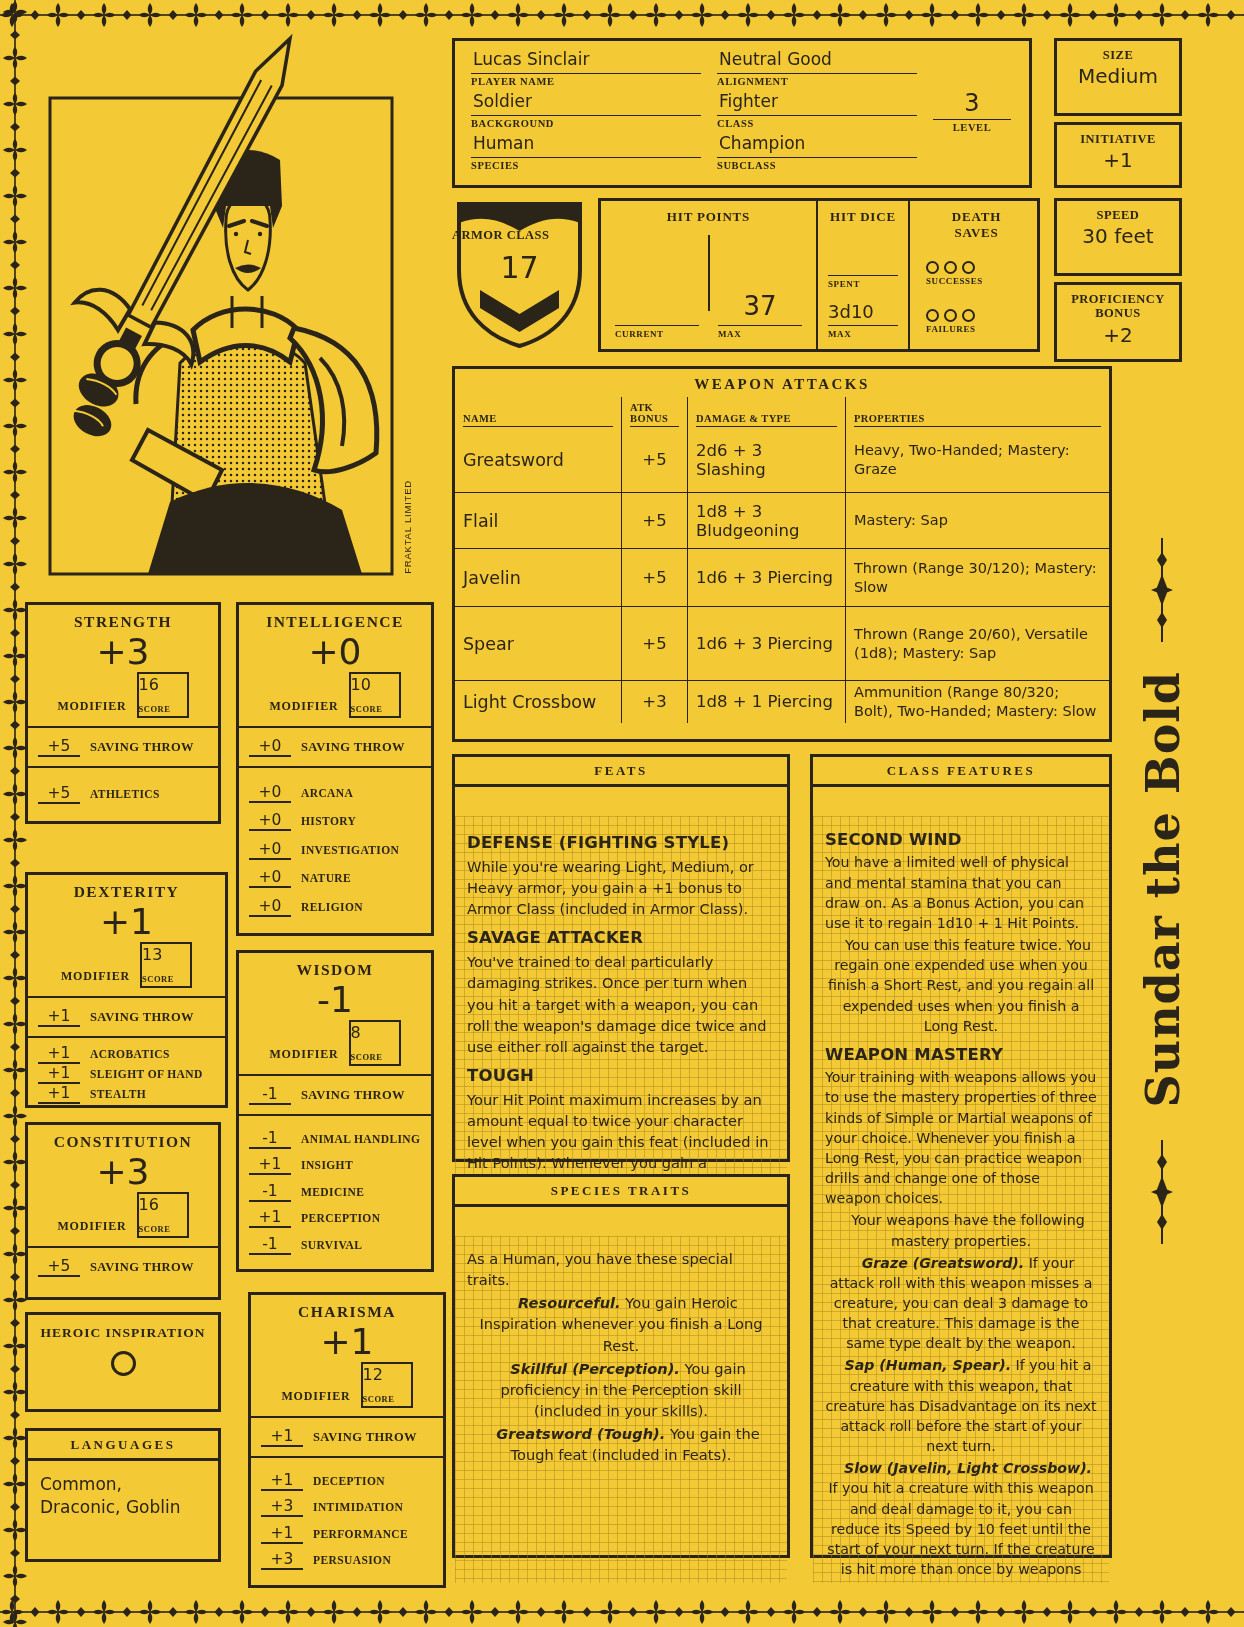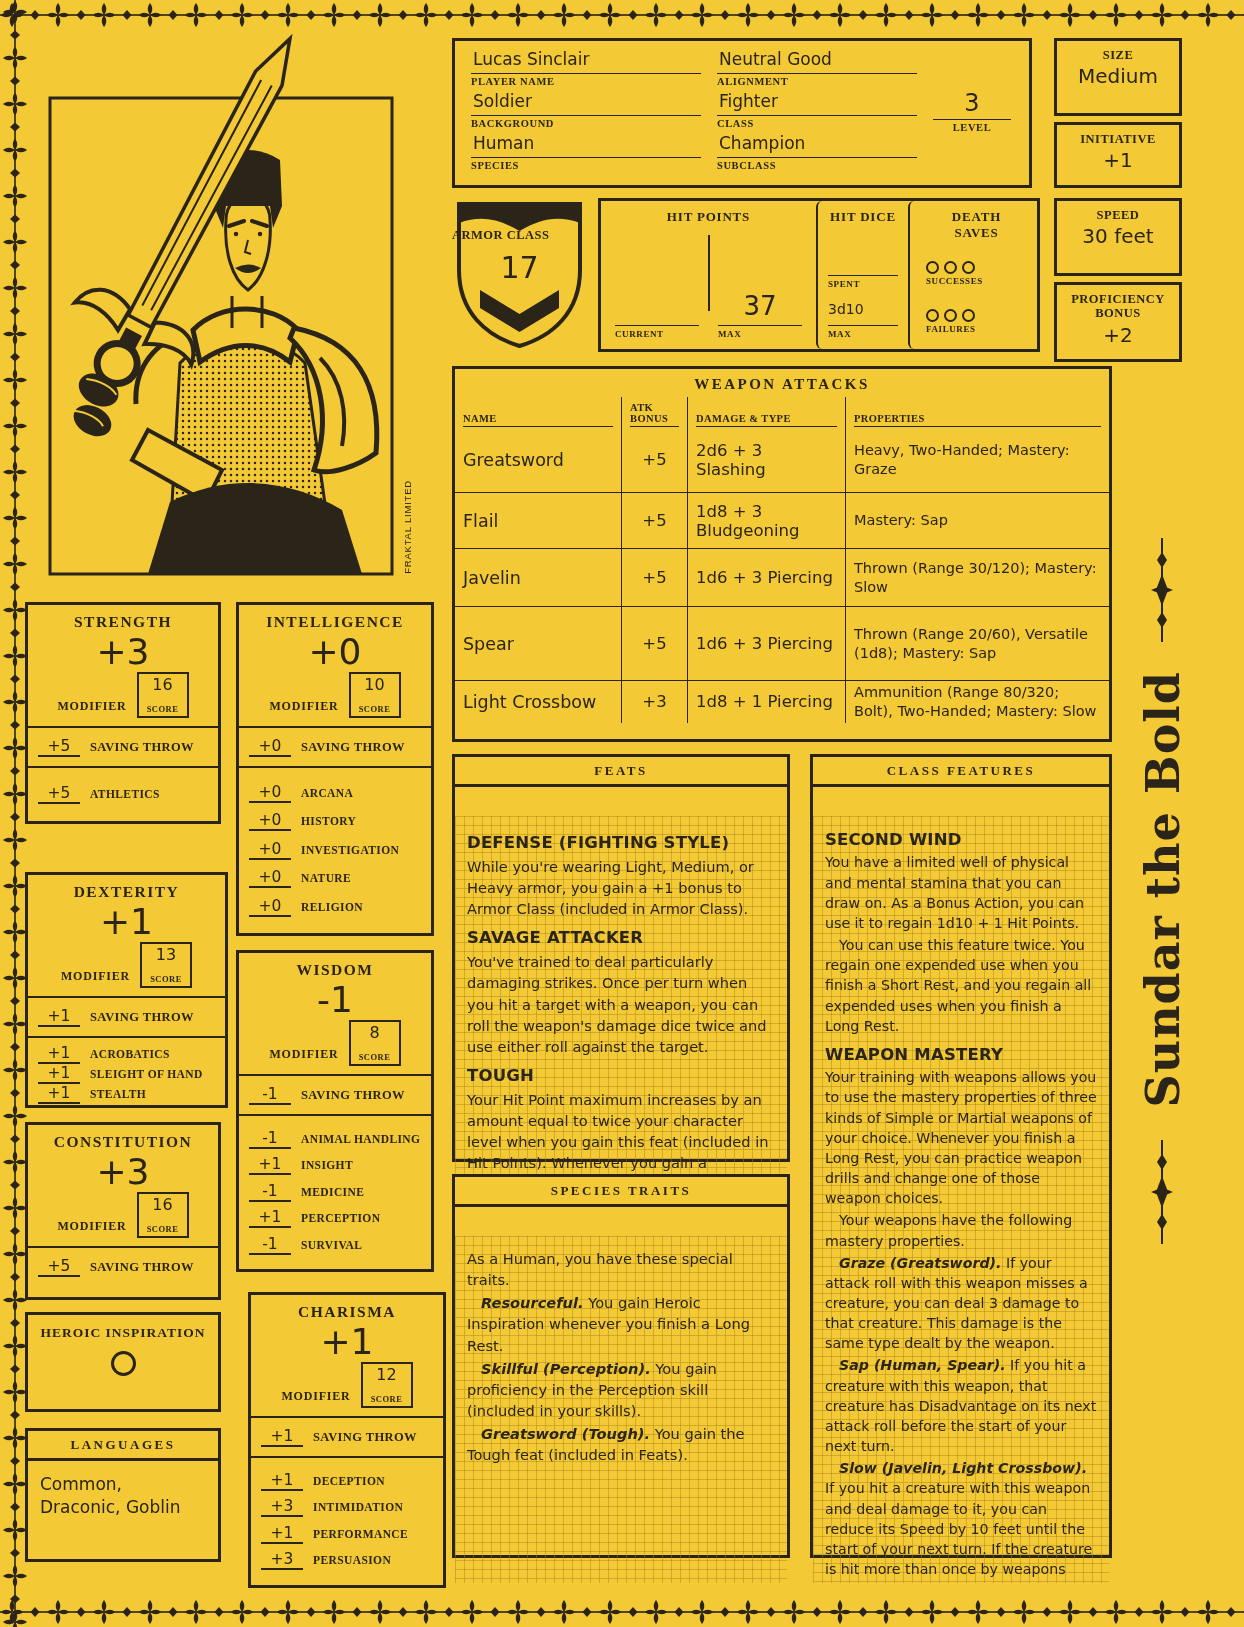--- a/index.html
+++ b/index.html
@@ -8,41 +8,41 @@
   #sheet{position:relative;width:1244px;height:1627px;background:#F3C935;overflow:hidden;color:#2b2418;margin:0 auto;}
   .abs{position:absolute;}
   .hand{font-family:"DejaVu Sans", sans-serif;}
   .lbl{font-family:"Liberation Serif", serif;font-weight:bold;letter-spacing:.6px;}
   .panel{position:absolute;border:3px solid #2b2418;background:#F3C935;box-sizing:border-box;}
   .panel-title{text-align:center;font-weight:bold;font-size:13px;letter-spacing:2.5px;padding:6px 0 5px;border-bottom:3px solid #2b2418;font-family:"Liberation Serif", serif;}
   .gridpaper{background-image:linear-gradient(to right, rgba(170,132,26,.45) 1px, transparent 1px),linear-gradient(to bottom, rgba(170,132,26,.45) 1px, transparent 1px);background-size:9px 9px;}
   .panel-body{padding:8px 12px;font-size:14.6px;line-height:1.45;margin-top:29px;}
   .feat-h{font-family:"DejaVu Sans", sans-serif;font-weight:bold;font-size:16.5px;letter-spacing:.2px;margin:7px 0 1px;}
   .para{margin:0 0 2px;}
-  .para.indent{text-indent:14px;}
+  .para.indent{text-indent:14px;text-align:center;}
   .lead{font-weight:bold;font-style:italic;}
   
   #identity{left:452px;top:38px;width:580px;height:150px;}
   .id-grid{position:absolute;left:16px;top:8px;width:446px;display:grid;grid-template-columns:230px 200px;column-gap:16px;row-gap:4px;}
   .id-field .val{font-size:17px;height:24px;border-bottom:1.5px solid #2b2418;padding-left:2px;}
   .id-field .cap{font-size:10.5px;margin-top:2px;}
   .id-level{position:absolute;right:18px;top:48px;width:78px;text-align:center;}
   .id-level .val{font-size:24px;border-bottom:1.5px solid #2b2418;padding-bottom:2px;}
   .id-level .cap{font-size:10.5px;margin-top:2px;}
   
   .vital{position:absolute;left:1054px;width:128px;border:3px solid #2b2418;box-sizing:border-box;text-align:center;padding-top:7px;}
   .vital .cap{font-size:12.5px;letter-spacing:.5px;line-height:1.15;}
   .vital .val{font-size:20px;margin-top:2px;}
   
   #acwrap{left:452px;top:198px;width:135px;height:154px;}
   #acwrap .cap{position:absolute;top:30px;width:100%;text-align:left;font-size:12.5px;letter-spacing:.5px;}
   #acwrap .val{position:absolute;top:52px;width:100%;text-align:center;font-size:30px;}
   
   #hpblock{left:598px;top:198px;width:442px;height:154px;display:grid;grid-template-columns:215px 92px 135px;}
-  .hp-cell{position:relative;box-sizing:border-box;border-radius:6px;}
+  .hp-cell{position:relative;box-sizing:border-box;}
   .hp-cell + .hp-cell{border-left:2px solid #2b2418;}
   .hp-title{text-align:center;font-size:13px;letter-spacing:.8px;font-weight:bold;padding-top:8px;font-family:"Liberation Serif", serif;}
   .uline{border-bottom:1.8px solid #2b2418;}
   .tinycap{font-size:9px;letter-spacing:.6px;font-weight:bold;font-family:"Liberation Serif", serif;}
   .ds-circles{display:flex;gap:5px;}
   .ds-circle{width:13px;height:13px;border:2px solid #2b2418;border-radius:50%;box-sizing:border-box;background:transparent;}
   
   #weapons{left:452px;top:366px;width:660px;height:376px;}
   .wa-title{text-align:center;font-weight:bold;font-size:15px;letter-spacing:2.5px;padding:7px 0 4px;}
   .wa-grid{display:grid;grid-template-columns:166px 66px 158px 1fr;grid-template-rows:30px 66px 56px 58px 74px auto;}
@@ -55,21 +55,21 @@
   .wa-atk{font-size:16.5px;justify-content:center;}
   .wa-dmg{font-size:16.5px;}
   .wa-prop{font-size:14.5px;line-height:1.3;}
   
   .ability{position:absolute;border:3px solid #2b2418;box-sizing:border-box;display:flex;flex-direction:column;}
   .ab-head{text-align:center;padding-top:8px;}
   .ab-name{font-size:15.5px;font-weight:bold;letter-spacing:1.5px;font-family:"Liberation Serif", serif;}
   .ab-mod{font-size:36px;line-height:1.15;}
   .ab-modrow{display:flex;align-items:flex-end;justify-content:center;gap:10px;padding:0 8px 8px;}
   .ab-modcap{font-size:12px;letter-spacing:.8px;font-weight:bold;padding-bottom:4px;font-family:"Liberation Serif", serif;}
-  .scorebox{width:52px;height:46px;border:2px solid #2b2418;box-sizing:border-box;display:flex;flex-direction:column;justify-content:space-between;align-items:center;padding:1px 0 2px;}
+  .scorebox{width:52px;height:46px;border:2px solid #2b2418;box-sizing:border-box;display:flex;flex-direction:column;justify-content:space-between;align-items:flex-start;padding:1px 0 2px;}
   .scorebox .num{font-size:16px;}
   .scorebox .cap{font-size:8.5px;letter-spacing:.5px;font-weight:bold;font-family:"Liberation Serif", serif;}
   .ab-save{border-top:2.5px solid #2b2418;display:flex;align-items:center;padding:9px 10px;}
   .ab-skills{border-top:2.5px solid #2b2418;padding:6px 10px 8px;display:flex;flex-direction:column;justify-content:space-evenly;flex:1;}
   .kv{display:flex;align-items:center;}
   .kv .v{width:42px;text-align:center;font-size:15.5px;border-bottom:2px solid #2b2418;margin-right:10px;flex:none;}
   .kv .k{font-size:11.5px;font-weight:bold;letter-spacing:.4px;font-family:"Liberation Serif", serif;}
   .kv.save .k{font-size:12.5px;}
   
   #heroic{left:25px;top:1312px;width:196px;height:100px;border:3px solid #2b2418;box-sizing:border-box;text-align:center;padding-top:10px;}
@@ -241,21 +241,21 @@
         <div class="tinycap" style="margin-top:3px">MAX</div>
       </div>
     </div>
     <div class="hp-cell">
       <div class="hp-title">HIT DICE</div>
       <div class="abs" style="left:10px;right:10px;top:58px">
         <div class="hand uline" style="height:16px"></div>
         <div class="tinycap" style="margin-top:3px">SPENT</div>
       </div>
       <div class="abs" style="left:10px;right:10px;bottom:10px">
-        <div class="hand uline" style="height:24px;font-size:14px">3d10</div>
+        <div class="hand uline" style="height:24px;font-size:18px">3d10</div>
         <div class="tinycap" style="margin-top:3px">MAX</div>
       </div>
     </div>
     <div class="hp-cell">
       <div class="hp-title" style="width:80px;margin:0 auto;line-height:1.2">DEATH SAVES</div>
       <div class="abs" style="left:16px;top:60px">
         <div class="ds-circles">
           <div class="ds-circle"></div>
           <div class="ds-circle"></div>
           <div class="ds-circle"></div>

